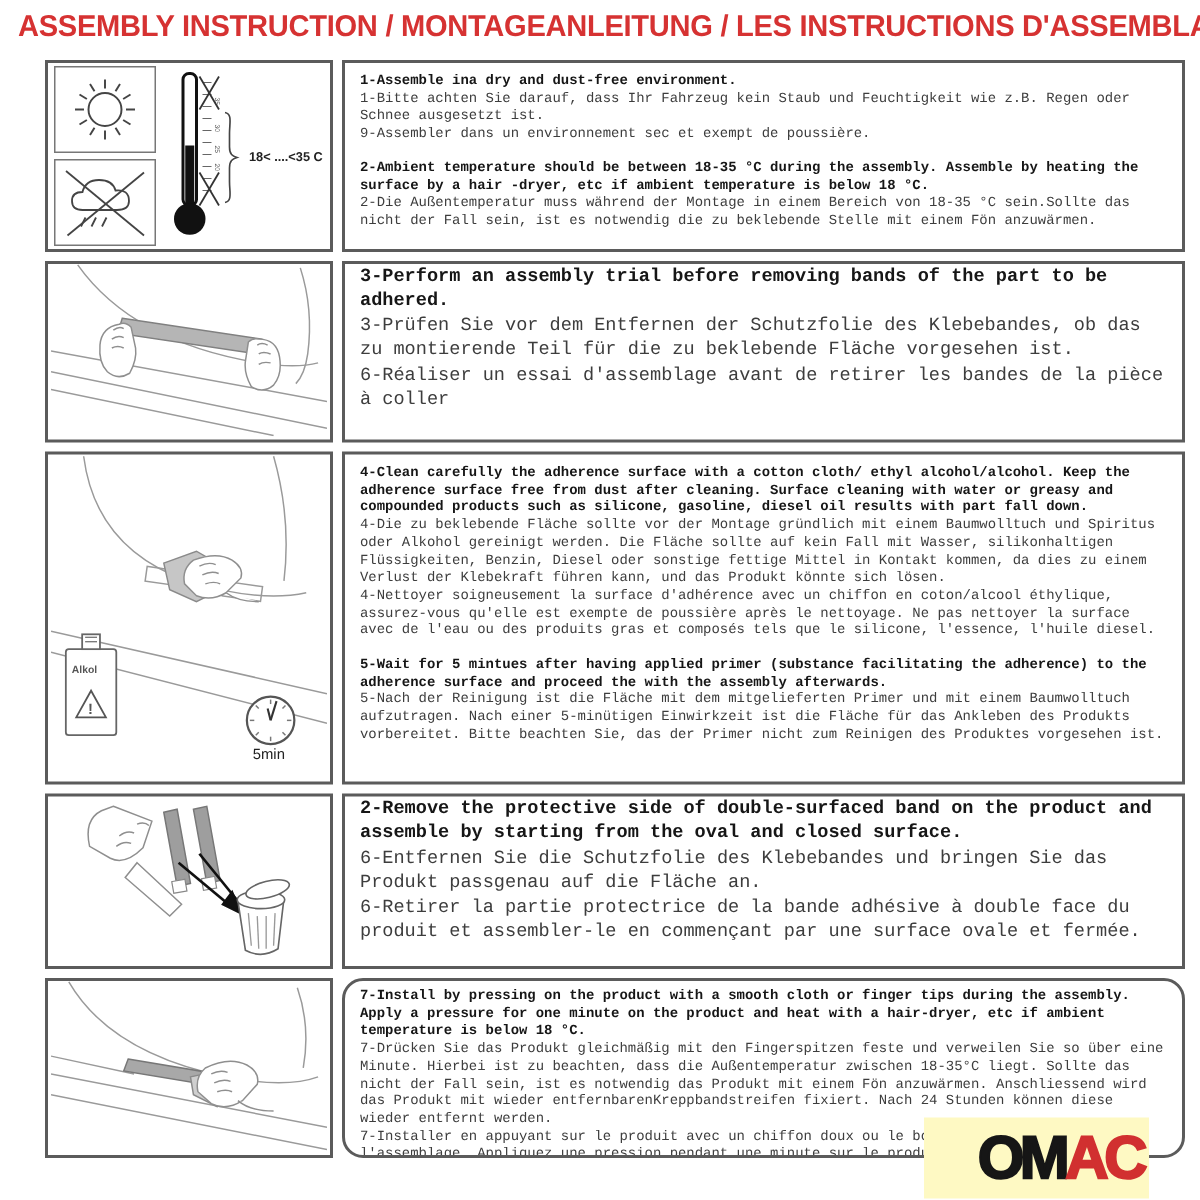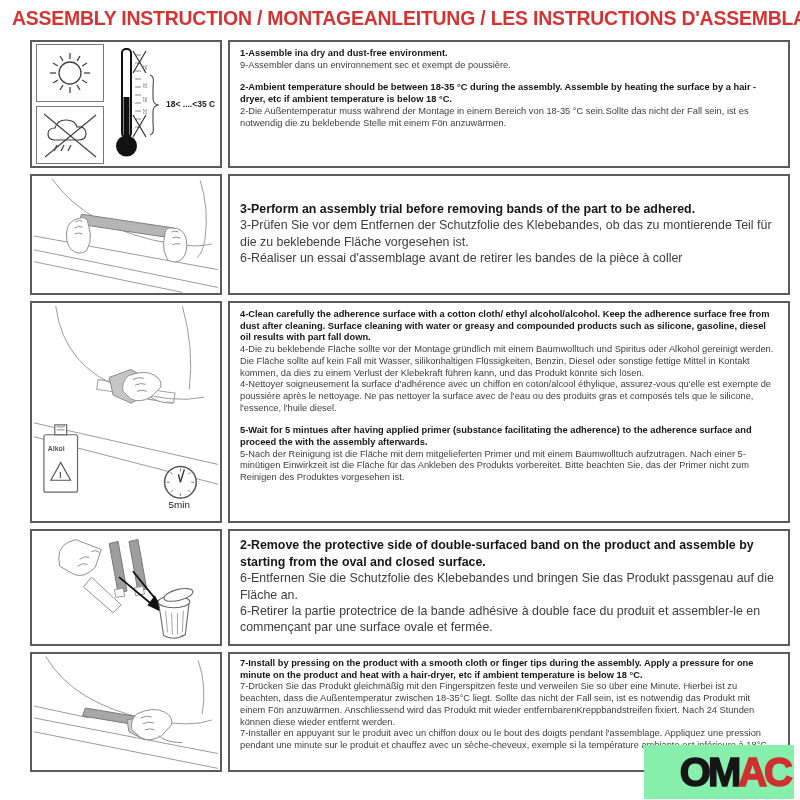--- a/index.html
+++ b/index.html
@@ -11,37 +11,37 @@
     transform:scaleX(0.97);transform-origin:center;white-space:nowrap;
   }
 
   .instruction-table{
     position:absolute;left:30px;top:40px;width:760px;
     display:grid;grid-template-columns:192px 562px;
     grid-template-rows:128px 121px 222px 117px 120px;
     column-gap:6px;row-gap:6px;
   }
   .cell{box-sizing:border-box;border:2px solid #5b5b5b;background:#fff;overflow:hidden;}
-  .illus-cell{display:flex;align-items:flex-start;justify-content:center;padding:2px;}
-  .text-cell{padding:6px 10px 2px 10px;color:#3d3d3d;}
-  .text-cell.center-v{display:flex;flex-direction:column;justify-content:center;padding-top:0;}
+  .illus-cell{display:flex;align-items:flex-end;justify-content:center;padding:2px;}
+  .text-cell{padding:6px 10px 2px 10px;color:#3d3d3d;font-family:Liberation Mono, monospace;}
+  .text-cell.center-v{display:flex;flex-direction:column;justify-content:flex-start;padding-top:0;}
   .step p{margin:0;}
   .step .en{font-weight:700;color:#161616;}
   .step + .step{margin-top:11px;}
   .size-s{font-size:9.3px;line-height:1.26;}
   .size-l{font-size:12.4px;line-height:1.32;}
 
   
   .env-wrap{display:flex;align-items:center;width:100%;height:100%;}
   .weather-col{display:flex;flex-direction:column;gap:4px;margin-left:2px;}
   .weather-box{width:66px;height:56px;border:1.5px solid #777;display:flex;align-items:center;justify-content:center;}
   .thermo-label{font-size:8.5px;font-weight:700;color:#222;margin-left:2px;white-space:nowrap;}
 
   .logo{
-    position:absolute;left:644px;top:745px;width:150px;height:54px;background:#86efac;
+    position:absolute;left:616px;top:745px;width:150px;height:54px;background:#fef9c3;
     display:flex;align-items:center;justify-content:flex-end;padding-right:4px;box-sizing:border-box;
   }
   .logo span{
     font-weight:700;font-size:40px;letter-spacing:-3px;line-height:1;
     -webkit-text-stroke:1.5px currentColor;
   }
   .logo-black{color:#161616;}
   .logo-red{color:#d13030;}
 
   svg{display:block;}
@@ -118,20 +118,21 @@
             <line x1="32" y1="70" x2="19" y2="92"></line>
         </g>
         <path d="M36,30 C41,31 39,37 39,44 L39,53 C39,58 41,59 44,60 C41,61 39,62 39,67 L39,76 C39,83 41,89 36,90" stroke="#444" stroke-width="1.1" fill="none"></path>
       </svg>
       <div class="thermo-label">18&lt; ....&lt;35 C</div>
     </div>
   </div>
   <div class="cell text-cell size-s">
     <div class="step">
       <p class="en">1-Assemble ina dry and dust-free environment.</p>
+      <p class="de">1-Bitte achten Sie darauf, dass Ihr Fahrzeug kein Staub und Feuchtigkeit wie z.B. Regen oder Schnee ausgesetzt ist.</p>
       <p class="fr">9-Assembler dans un environnement sec et exempt de poussière.</p>
     </div>
     <div class="step">
       <p class="en">2-Ambient temperature should be between 18-35 °C  during the assembly. Assemble by heating the surface by a hair -dryer, etc if ambient temperature is below 18 °C.</p>
       <p class="de">2-Die Außentemperatur muss während der Montage in einem Bereich von 18-35 °C  sein.Sollte das nicht der Fall sein, ist es notwendig die zu beklebende Stelle mit einem Fön anzuwärmen.</p>
     </div>
   </div>
 
   <div class="cell illus-cell">
     <svg width="186" height="115" viewBox="0 0 186 115">
@@ -262,21 +263,21 @@
       </g>
       <polygon points="52,52 112,62 109,70 49,60" fill="#a8a8a8" stroke="#777" stroke-width="1"></polygon>
       <polygon points="94,64 122,58 134,74 112,84 96,76" fill="#cfcfcf" stroke="#8a8a8a" stroke-width="1"></polygon>
       <g stroke="#8f8f8f" stroke-width="1" fill="#fff">
         <path d="M104,58 q16,-8 28,-2 q9,5 7,13 l-10,11 q-11,7 -21,2 l-9,-8 q-2,-10 5,-16 z"></path>
         <path d="M108,62 q6,-3 11,-1 M110,68 q6,-3 11,-1 M112,74 q6,-2 10,0"></path>
         <path d="M126,80 q8,7 24,7"></path>
       </g>
     </svg>
   </div>
-  <div class="cell text-cell size-s" style="padding-top:4px;">
+  <div class="cell text-cell size-s" style="padding-top:4px;border-radius:14px;">
     <div class="step">
       <p class="en">7-Install by pressing on the product with a smooth cloth or finger tips during the assembly. Apply a pressure for one minute on the product and heat with a hair-dryer, etc if ambient temperature is below 18 °C.</p>
       <p class="de">7-Drücken Sie das Produkt gleichmäßig mit den Fingerspitzen feste und verweilen Sie so über eine Minute. Hierbei ist zu beachten, dass die Außentemperatur zwischen 18-35°C liegt. Sollte das nicht der Fall sein, ist es notwendig das Produkt mit einem Fön anzuwärmen. Anschliessend wird das Produkt mit wieder entfernbarenKreppbandstreifen fixiert. Nach 24 Stunden können diese wieder entfernt werden.</p>
       <p class="fr">7-Installer en appuyant sur le produit avec un chiffon doux ou le bout des doigts pendant l'assemblage. Appliquez une pression pendant une minute sur le produit et chauffez avec un sèche-cheveux, exemple si la température ambiante est inférieure à 18°C</p>
     </div>
   </div>
 
 </div>
 
 <div class="logo">

